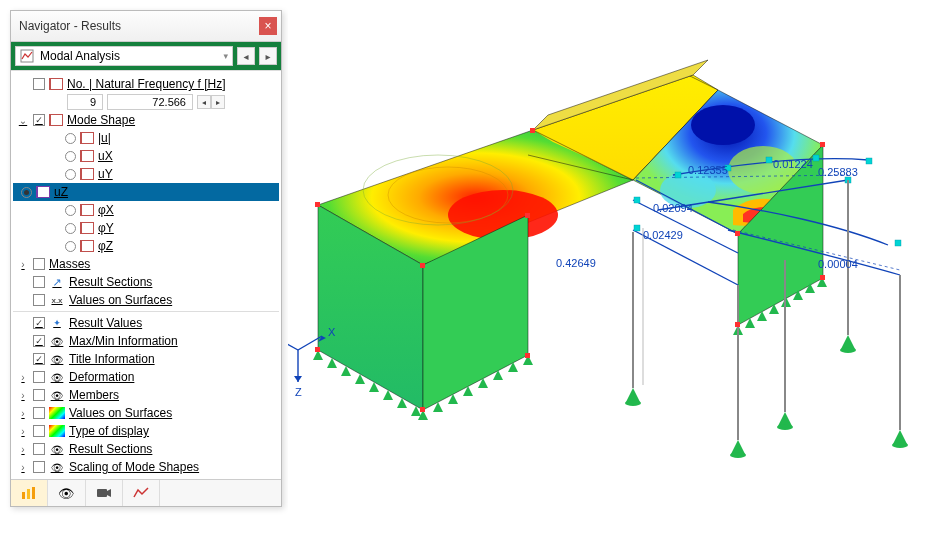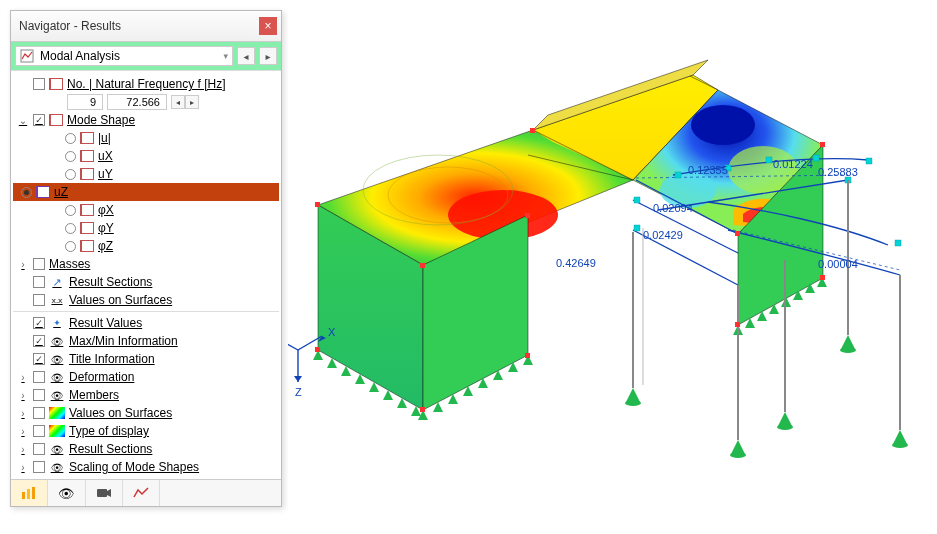--- a/index.html
+++ b/index.html
@@ -39,21 +39,21 @@
     display: flex; align-items: center; justify-content: center;
     cursor: pointer;
     font-size: 12px;
     line-height: 1;
   }
   .analysis-bar {
     display: flex;
     align-items: center;
     border-bottom: 1px solid #ddd;
     padding: 4px 4px;
-    background: #86efac;
+    background: #15803d;
     gap: 4px;
   }
   .analysis-combo {
     flex: 1;
     display: flex;
     align-items: center;
     border: 1px solid #ccc;
     background: #fff;
     padding: 2px 4px;
     gap: 6px;
@@ -80,21 +80,21 @@
   }
   .tree-row {
     display: flex;
     align-items: center;
     gap: 4px;
     padding: 1px 2px;
     min-height: 18px;
     white-space: nowrap;
     text-decoration: underline;
   }
-  .tree-row.selected { background: #c2410c; padding-left: 8px; }
+  .tree-row.selected { background: #0369a1; padding-left: 8px; }
   .expander {
     width: 12px; height: 12px;
     display: inline-flex;
     align-items: center; justify-content: center;
     color: #666;
     font-size: 10px;
     cursor: pointer;
   }
   .chk {
     width: 12px; height: 12px;
@@ -154,21 +154,21 @@
     padding: 1px 0;
   }
   .freq-no, .freq-val {
     border: 1px solid #ccc;
     padding: 1px 6px;
     background: #fff;
     text-align: right;
     font-size: 11px;
   }
   .freq-no { width: 36px; }
-  .freq-val { width: 60px; }
+  .freq-val { width: 86px; }
   .spin {
     display: flex;
     gap: 0;
   }
   .spin-btn {
     width: 14px; height: 14px;
     border: 1px solid #ccc;
     display: flex; align-items: center; justify-content: center;
     font-size: 8px; color:#444; cursor:pointer;
     background:#f7f7f7;

